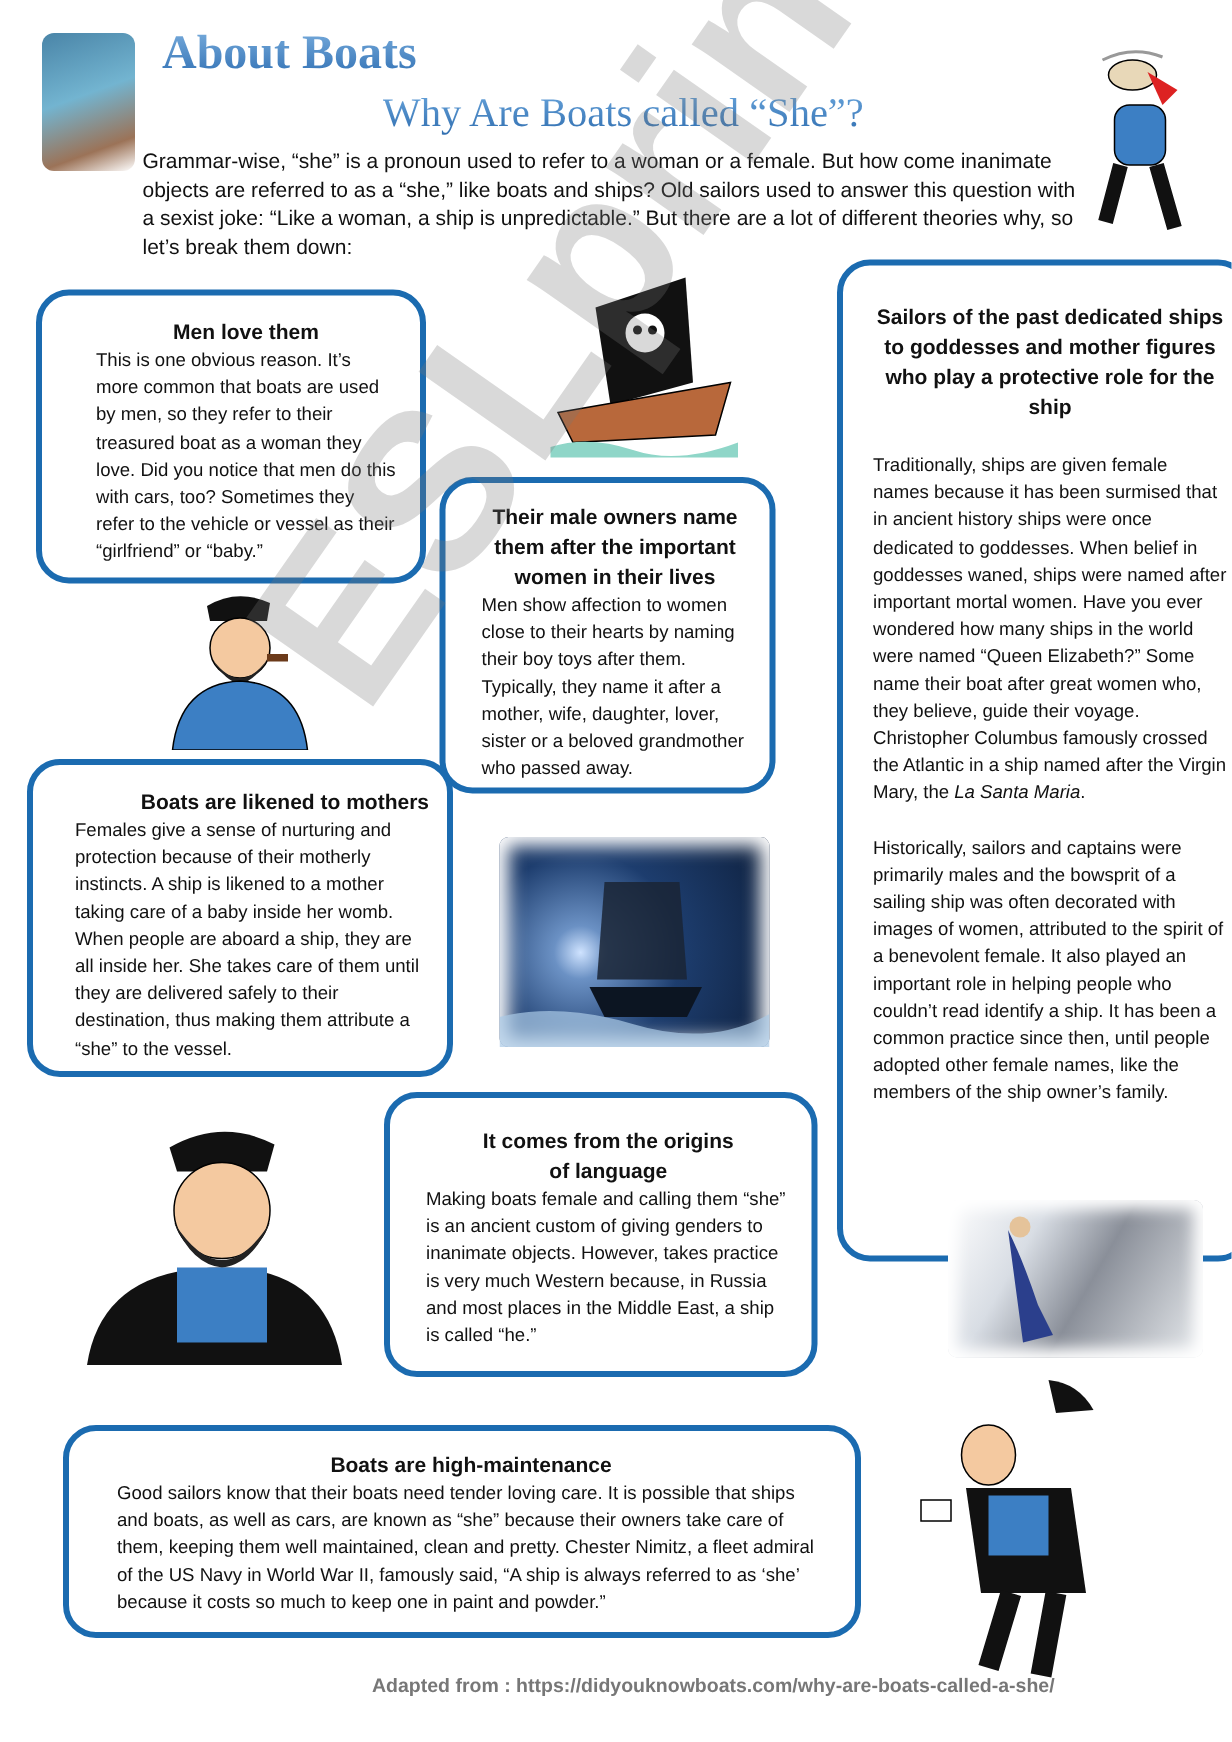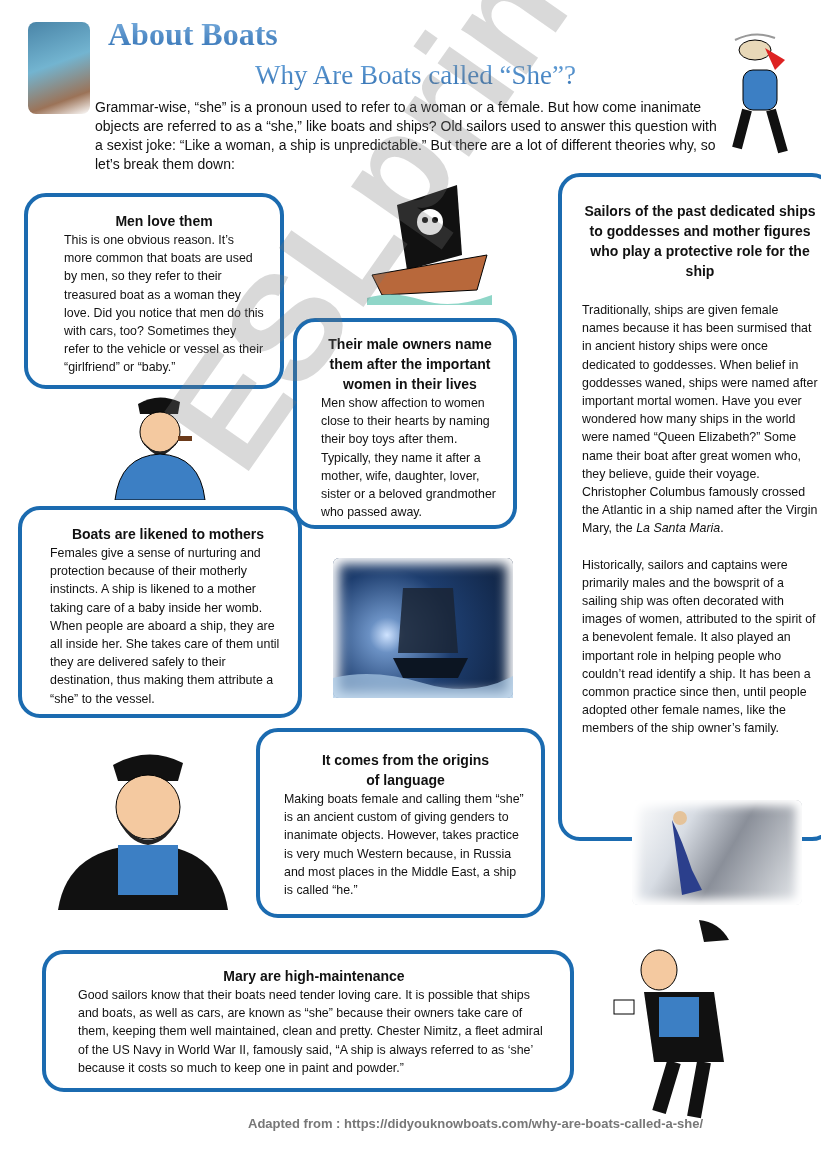--- a/index.html
+++ b/index.html
@@ -65,21 +65,21 @@
   <svg width="100" height="108" viewBox="0 0 100 108">
     <path d="M28 12 Q48 0 70 10 L68 22 L30 22 Z" fill="#111"></path>
     <ellipse cx="50" cy="40" rx="20" ry="20" fill="#f4c9a0" stroke="#000"></ellipse>
     <path d="M32 48 Q50 72 68 48 Q60 62 50 64 Q40 62 32 48" fill="#222"></path>
     <rect x="68" y="44" width="14" height="5" fill="#6b3a1a"></rect>
     <path d="M5 108 Q10 64 50 62 Q90 64 95 108 Z" fill="#3c7fc4" stroke="#000"></path>
   </svg>
 </div>
 
 <div class="box" style="left:18px;top:506px;width:284px;height:212px;padding:14px 12px 0 28px;">
-  <h3 style="text-align:center;">Boats are likened to mothers</h3>
+  <h3 style="text-align:right;">Boats are likened to mothers</h3>
   <p>Females give a sense of nurturing and protection because of their motherly instincts. A ship is likened to a mother taking care of a baby inside her womb. When people are aboard a ship, they are all inside her. She takes care of them until they are delivered safely to their destination, thus making them attribute a “she” to the vessel.</p>
 </div>
 
 <div class="img" style="left:333px;top:558px;width:180px;height:140px;background:radial-gradient(circle at 30% 55%,#cfe3ff 0%,#6b91c4 12%,#1d3d6e 45%,#0e1f3b 100%);box-shadow:0 0 12px 6px #fff inset;">
   <svg width="180" height="140" viewBox="0 0 180 140">
     <path d="M70 30 L120 30 L125 95 L65 95 Z" fill="#1a2535" opacity=".85"></path>
     <path d="M60 100 L135 100 L125 120 L70 120 Z" fill="#0c1522"></path>
     <path d="M0 120 Q40 110 90 125 T180 118 L180 140 L0 140 Z" fill="#a9c9e6" opacity=".7"></path>
   </svg>
 </div>
@@ -100,21 +100,21 @@
 </div>
 
 <div class="img" style="left:632px;top:800px;width:170px;height:105px;background:linear-gradient(120deg,#fff 0%,#d8dde4 30%,#8a8f99 55%,#e9ecef 100%);box-shadow:0 0 10px 6px #fff inset;">
   <svg width="170" height="105" viewBox="0 0 170 105">
     <path d="M40 20 Q50 40 60 70 L70 90 L50 95 Z" fill="#2b3f8c"></path>
     <circle cx="48" cy="18" r="7" fill="#e5c39a"></circle>
   </svg>
 </div>
 
 <div class="box" style="left:42px;top:950px;width:532px;height:142px;padding:12px 20px 0 32px;">
-  <h3>Mary are high-maintenance</h3>
+  <h3>Boats are high-maintenance</h3>
   <p>Good sailors know that their boats need tender loving care. It is possible that ships and boats, as well as cars, are known as “she” because their owners take care of them, keeping them well maintained, clean and pretty. Chester Nimitz, a fleet admiral of the US Navy in World War II, famously said, “A ship is always referred to as ‘she’ because it costs so much to keep one in paint and powder.”</p>
 </div>
 
 <div class="abs" style="left:604px;top:912px;width:150px;height:215px;">
   <svg width="150" height="215" viewBox="0 0 150 215">
     <path d="M95 8 Q115 10 125 28 L100 30 Z" fill="#111"></path>
     <ellipse cx="55" cy="58" rx="18" ry="20" fill="#f4c9a0" stroke="#000"></ellipse>
     <path d="M40 80 L110 80 L120 150 L50 150 Z" fill="#111"></path>
     <rect x="55" y="85" width="40" height="40" fill="#3c7fc4"></rect>
     <path d="M70 150 L55 200 M100 150 L90 205" stroke="#111" stroke-width="14"></path>

